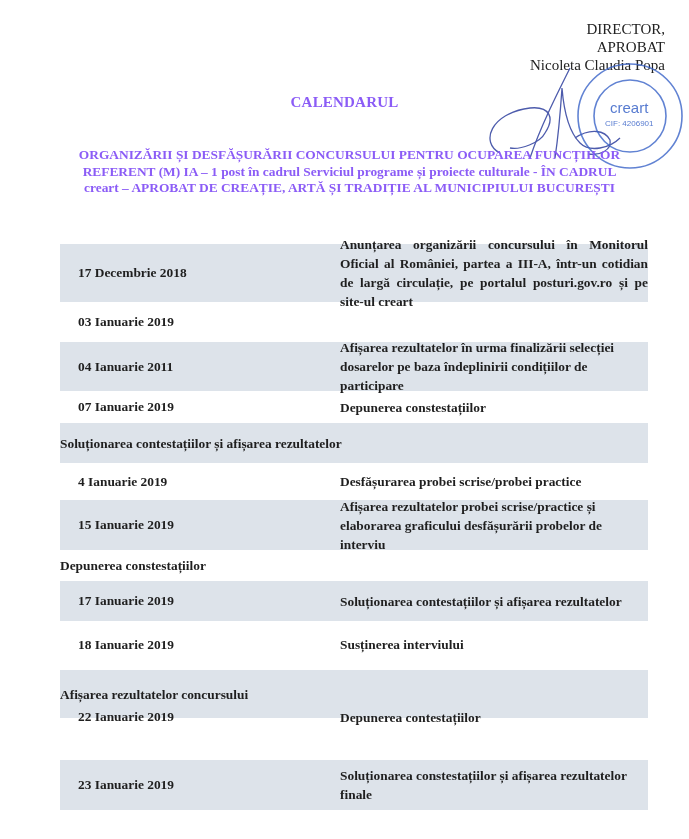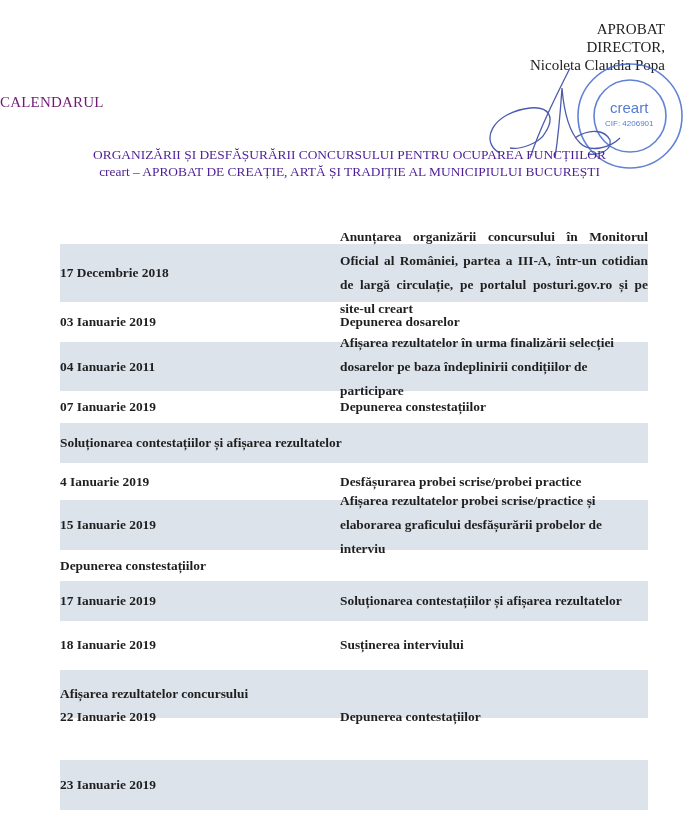--- a/index.html
+++ b/index.html
@@ -5,44 +5,44 @@
   html, body { margin: 0; padding: 0; }
   body {
     width: 689px; height: 839px; background: #ffffff; position: relative; overflow: hidden;
     font-family: "Liberation Serif", "DejaVu Serif", serif; color: #1c1c1c;
   }
   .approval {
     position: absolute; right: 24px; top: 20px; text-align: right;
     font-size: 15px; line-height: 18px; color: #222;
   }
   .title {
-    position: absolute; left: 0; right: 0; top: 94px; 
-    font-weight: normal; font-size: 15px; letter-spacing: 0.2px; color: #701a75;
+    position: absolute; left: 0; right: 0; top: 94px; text-align: center;
+    font-weight: bold; font-size: 15px; letter-spacing: 0.2px; color: #8b5cf6;
   }
   .subtitle {
     position: absolute; left: 40px; right: 30px; top: 147px; text-align: center;
-    font-weight: normal; font-size: 13.4px; line-height: 16.5px; color: #4c1d95;
+    font-weight: bold; font-size: 13.4px; line-height: 16.5px; color: #8b5cf6;
   }
   .table { position: absolute; left: 60px; width: 588px; top: 244px; }
   .row {
     position: absolute; left: 0; width: 100%; display: flex; align-items: center;
     font-weight: bold; font-size: 13.4px; color: #1f1f1f;
   }
   .row.shaded { background: #dde3ea; }
-  .row .date { width: 280px; padding-left: 0; box-sizing: border-box; }
-  .row .desc { flex: 1; line-height: 24px; }
+  .row .date { width: 280px; padding-left: 18px; box-sizing: border-box; }
+  .row .desc { flex: 1; line-height: 19px; }
   .row .desc.justify { text-align: justify; }
   .stamp { position: absolute; left: 470px; top: 58px; width: 215px; height: 120px; }
 </style>
 </head>
 <body>
 
 <div class="approval">
+  <div>DIRECTOR,</div>
   <div>APROBAT</div>
-  <div>DIRECTOR,</div>
   <div>Nicoleta Claudia Popa</div>
 </div>
 
 <svg class="stamp" viewBox="0 0 215 120">
   <g fill="none" stroke="#2e3f9e" stroke-width="1.3" opacity="0.85">
     <path d="M30 95 C 10 85, 20 55, 60 50 C 80 48, 85 60, 75 75 C 70 85, 50 92, 40 90"></path>
     <path d="M60 100 C 70 70, 85 40, 100 10"></path>
     <path d="M85 100 C 88 80, 90 60, 92 30 C 94 55, 100 75, 110 85 C 120 95, 140 90, 150 80"></path>
     <path d="M105 80 C 120 70, 135 72, 140 82 C 142 92, 130 98, 118 96"></path>
   </g>
@@ -51,31 +51,31 @@
     <circle cx="160" cy="58" r="36"></circle>
   </g>
   <text x="140" y="55" font-family="Liberation Sans, sans-serif" font-size="15" fill="#3a64c8" opacity="0.85">creart</text>
   <text x="135" y="68" font-family="Liberation Sans, sans-serif" font-size="8" fill="#3a64c8" opacity="0.85">CIF: 4206901</text>
 </svg>
 
 <div class="title">CALENDARUL</div>
 
 <div class="subtitle">
   <div>ORGANIZĂRII ȘI DESFĂȘURĂRII CONCURSULUI PENTRU OCUPAREA FUNCȚIILOR</div>
+  <div>REFERENT (M) IA – 1 post în cadrul Serviciul programe și proiecte culturale - ÎN CADRUL</div>
   <div>creart – APROBAT DE CREAȚIE, ARTĂ ȘI TRADIȚIE AL MUNICIPIULUI BUCUREȘTI</div>
 </div>
 
 <div class="table">
   <div class="row shaded" style="top:0;height:58px">
     <div class="date">17 Decembrie 2018</div>
     <div class="desc justify">Anunțarea organizării concursului în Monitorul Oficial al României, partea a III-A, într-un cotidian de largă circulație, pe portalul posturi.gov.ro și pe site-ul creart</div>
   </div>
   <div class="row" style="top:58px;height:40px">
     <div class="date">03 Ianuarie 2019</div>
-    <div class="desc">Depunerea dosarelor</div>
   </div>
   <div class="row shaded" style="top:98px;height:49px">
     <div class="date">04 Ianuarie 2011</div>
     <div class="desc">Afișarea rezultatelor în urma finalizării selecției dosarelor pe baza îndeplinirii condițiilor de participare</div>
   </div>
   <div class="row" style="top:147px;height:32px">
     <div class="date">07 Ianuarie 2019</div>
     <div class="desc">Depunerea constestațiilor</div>
   </div>
   <div class="row shaded" style="top:179px;height:40px">
@@ -102,14 +102,15 @@
   </div>
   <div class="row shaded" style="top:426px;height:48px">
     <div class="desc">Afișarea rezultatelor concursului</div>
   </div>
   <div class="row" style="top:452px;height:42px">
     <div class="date">22 Ianuarie 2019</div>
     <div class="desc">Depunerea contestațiilor</div>
   </div>
   <div class="row shaded" style="top:516px;height:50px">
     <div class="date">23 Ianuarie 2019</div>
+    <div class="desc">Soluționarea constestațiilor și afișarea rezultatelor finale</div>
   </div>
 </div>
 
 </body></html>

